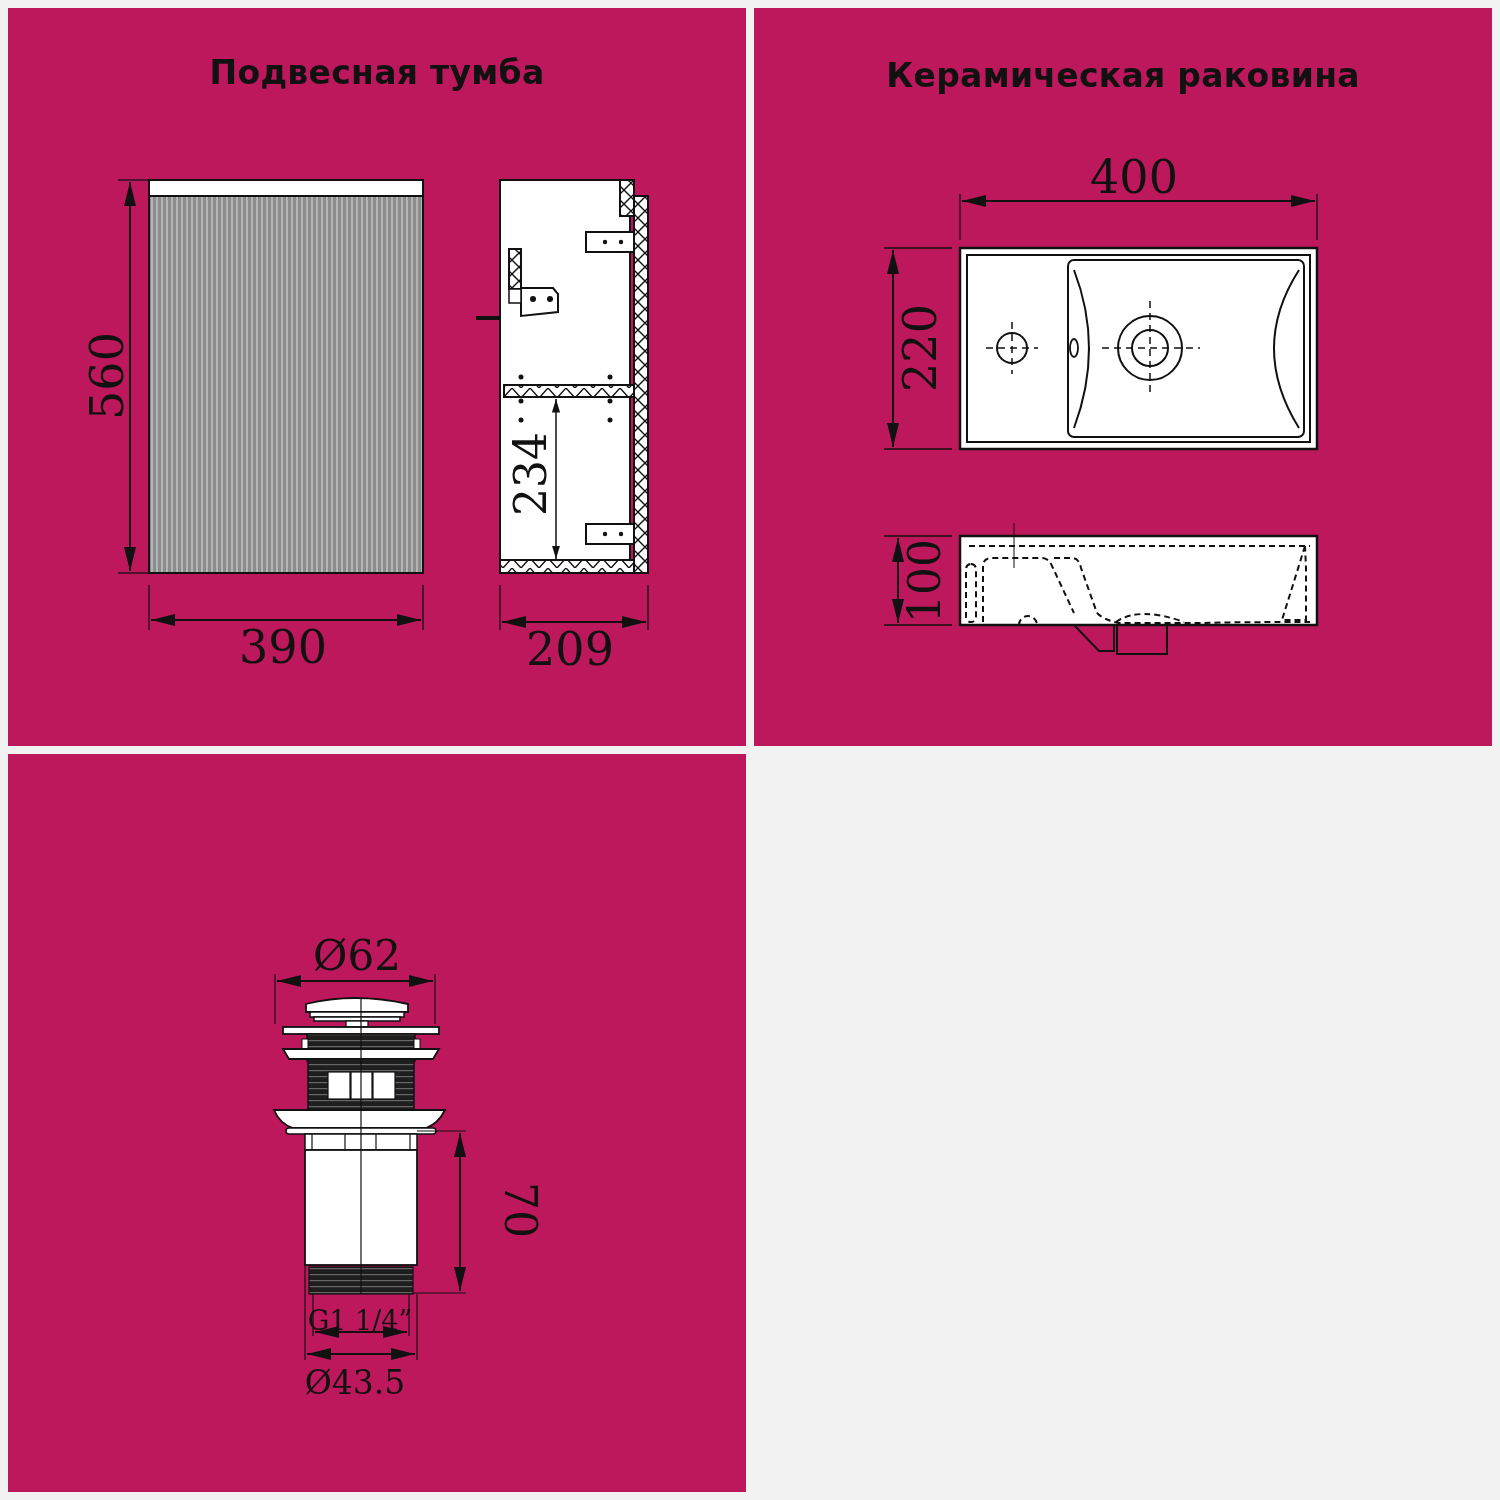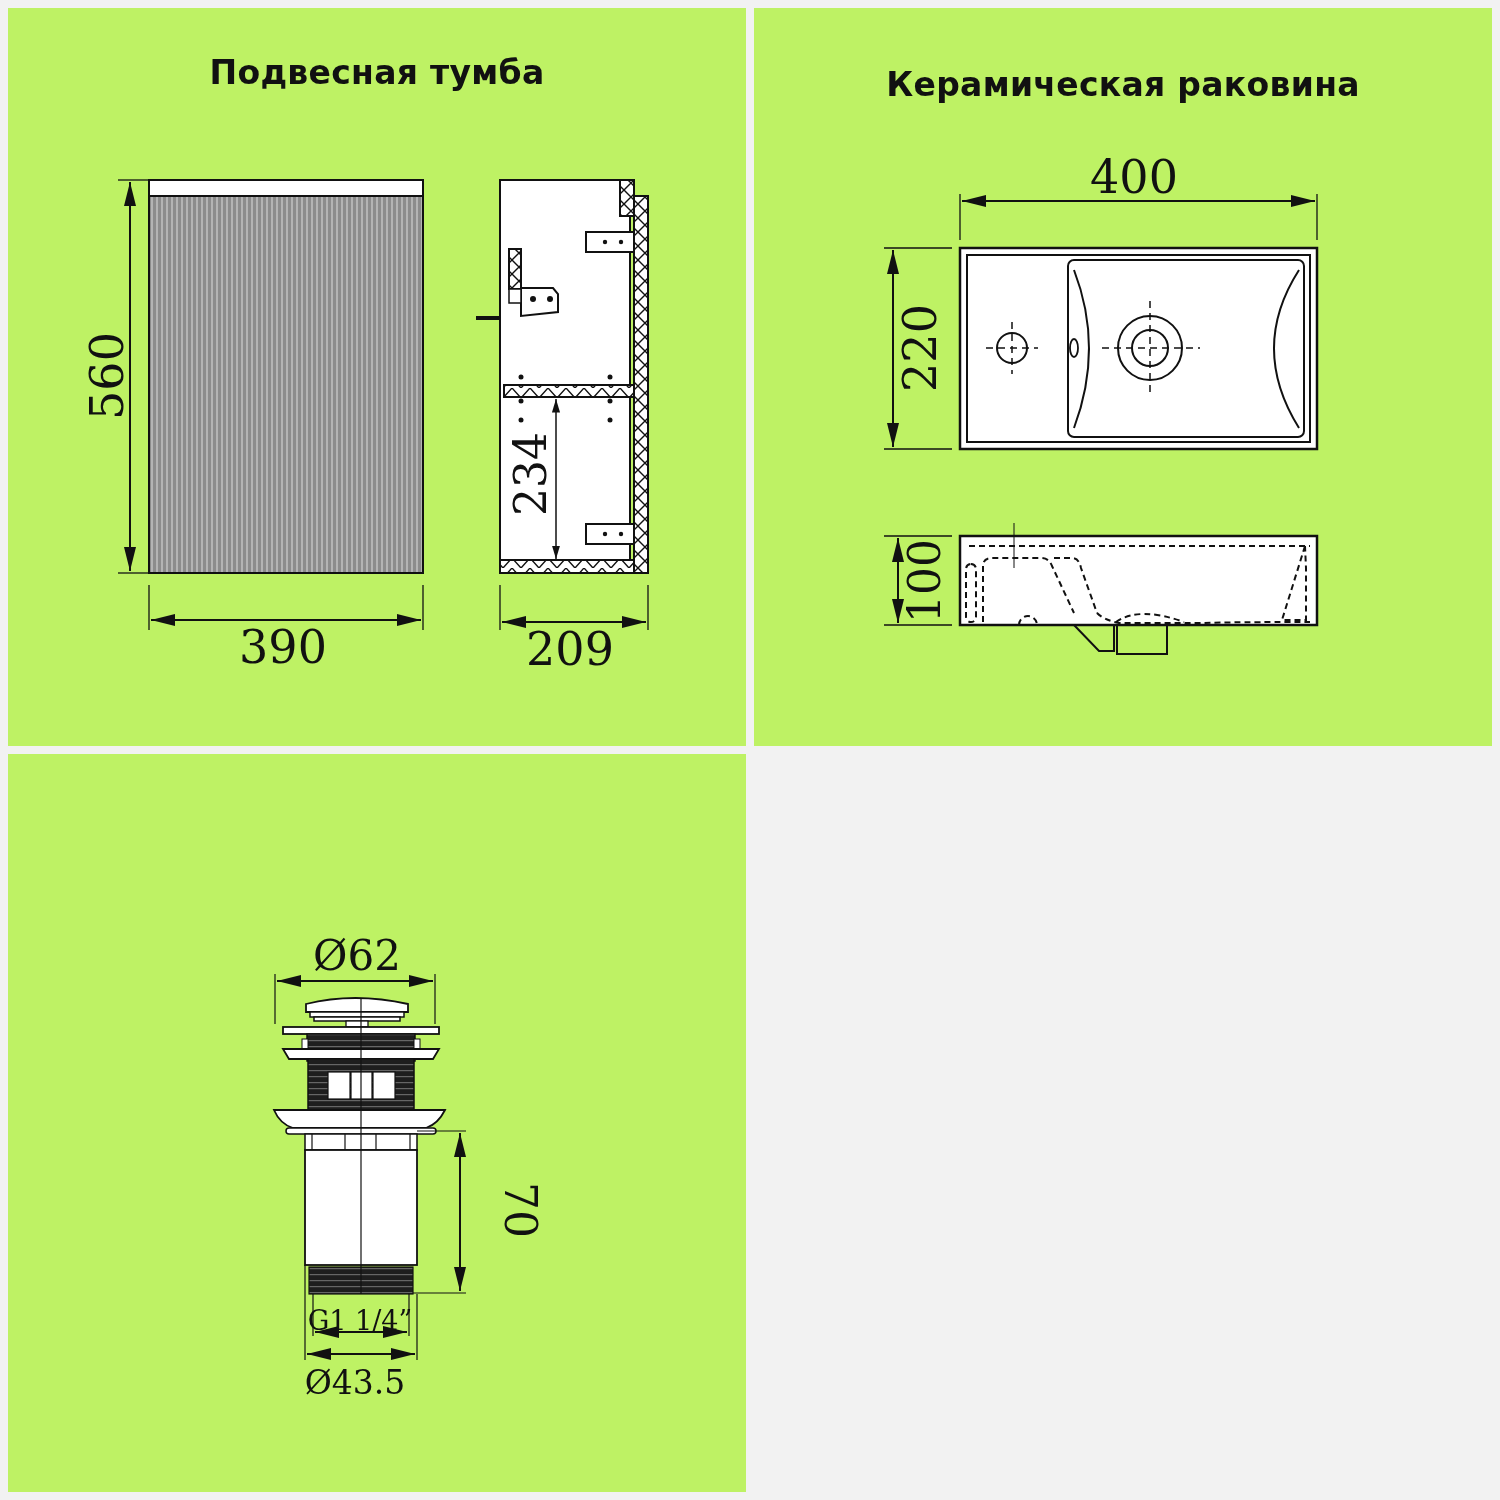--- a/index.html
+++ b/index.html
@@ -1,17 +1,17 @@
 <!DOCTYPE html>
 <html><head>
 <meta charset="utf-8">
 <style>
   html, body { margin: 0; padding: 0; }
   body { width: 1500px; height: 1500px; background: #f2f2f2; position: relative; overflow: hidden; font-family: "DejaVu Sans", sans-serif; }
-  .panel { position: absolute; background: #bef264; }
+  .panel { position: absolute; background: #be185d; }
   .panel-title { position: absolute; left: 0; right: 0; text-align: center; font-family: "DejaVu Sans", sans-serif; font-weight: bold; font-size: 33px; color: #111111; letter-spacing: 0.3px; }
   svg { position: absolute; left: 0; top: 0; overflow: visible; }
   .dimtext { font-family: "DejaVu Serif", "Liberation Serif", serif; fill: #111111; }
 </style>
 </head>
 <body>
 
 <div class="panel" style="left:8px;top:8px;width:738px;height:738px;">
   <div class="panel-title" style="top:45px;">Подвесная тумба</div>
 
@@ -88,21 +88,21 @@
       <line x1="492" y1="577" x2="492" y2="622" stroke="#111" stroke-width="1.3"></line>
       <line x1="640" y1="577" x2="640" y2="622" stroke="#111" stroke-width="1.3"></line>
       <line x1="494" y1="614" x2="638" y2="614" stroke="#111" stroke-width="2" marker-start="url(#arrBig)" marker-end="url(#arrBig)"></line>
     </g>
     <text class="dimtext" x="0" y="0" font-size="44" text-anchor="middle" transform="translate(538,466) rotate(-90)">234</text>
     <text class="dimtext" x="562" y="657" font-size="46" text-anchor="middle">209</text>
   </svg>
 </div>
 
 <div class="panel" style="left:754px;top:8px;width:738px;height:738px;">
-  <div class="panel-title" style="top:57px;">Керамическая раковина</div>
+  <div class="panel-title" style="top:48px;">Керамическая раковина</div>
 
   <svg width="738" height="738">
     <defs>
       <marker id="arr2" viewBox="0 0 10 10" refX="10" refY="5" markerWidth="12" markerHeight="12" orient="auto-start-reverse">
         <path d="M0 2.5 L10 5 L0 7.5 z" fill="#111"></path>
       </marker>
     </defs>
 
     <g>
       <line x1="206" y1="186" x2="206" y2="232" stroke="#111" stroke-width="1.3"></line>

